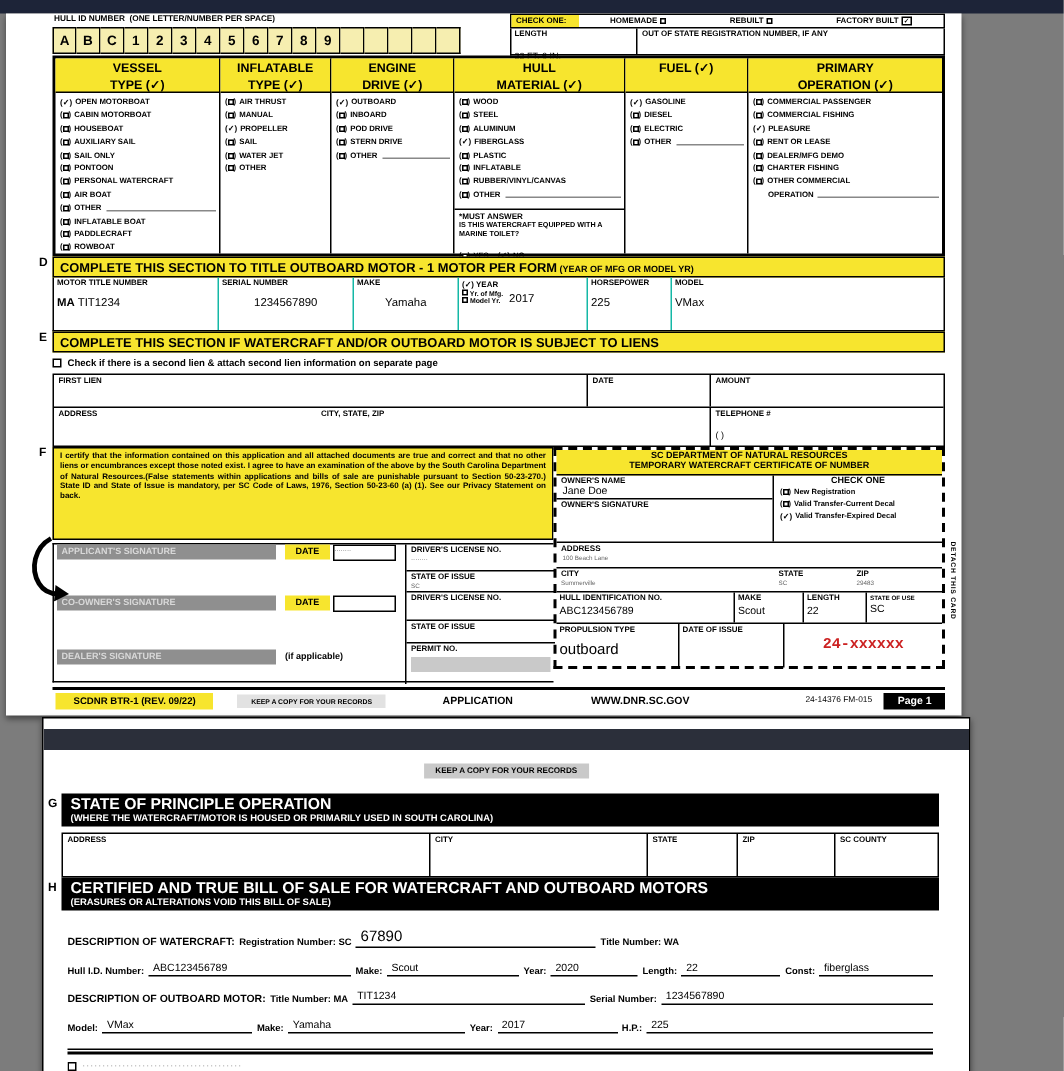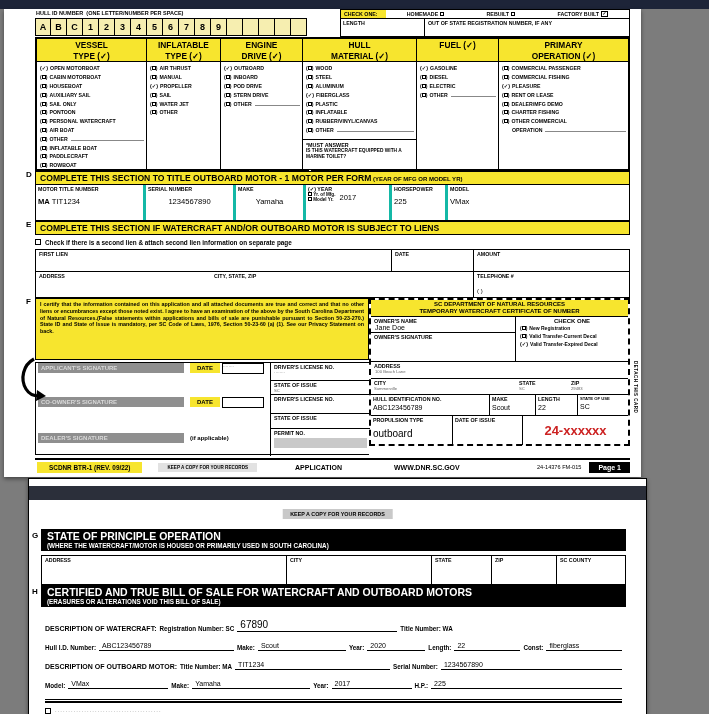--- a/index.html
+++ b/index.html
@@ -45,21 +45,21 @@
   #toilet { border-top:1.5px solid #000; padding:2px 2px 0 3px; height:30px; }
   #toilet .must { font-size:5.4px; font-weight:bold; }
   #toilet .q { font-size:4.8px; font-weight:bold; line-height:5.5px; width:100px; }
   #toilet .cbi { display:inline-flex; margin-right:6px; }
 
   
   .yhead { position:absolute; left:31px; width:595px; height:14px; background:#f7e52e; border:1.5px solid #000;
            font-size:8.6px; font-weight:bold; padding:1px 0 0 4px; white-space:nowrap; }
   .yhead .note { font-size:6px; }
   #dtable { position:absolute; left:31px; top:176px; width:595px; height:36px; border:1.5px solid #000; border-top:none; display:flex; }
-  #dtable .dc { border-right:3px solid #14b8a6; padding:1px 2px; }
+  #dtable .dc { border-right:1px solid #14b8a6; padding:1px 2px; }
   #dtable .dc:last-child { border-right:none; }
   .dval { font-size:7.6px; font-weight:normal; margin-top:5px; display:block; }
   #liencheck { position:absolute; left:31px; top:227px; height:12px; display:flex; align-items:center; gap:4px;
                font-size:6.4px; font-weight:bold; }
   #liencheck .bigsq { width:6px; height:6px; border:1.5px solid #000; }
   #ltable { position:absolute; left:31px; top:240px; width:595px; height:49px; border:1.5px solid #000; }
   #ltable .lr { display:flex; height:22px; border-bottom:1px solid #000; }
   #ltable .lr:last-child { height:26px; border-bottom:none; }
   #ltable .lcell { border-right:1px solid #000; padding:1px 3px; }
   #ltable .lcell:last-child { border-right:none; }
@@ -80,21 +80,21 @@
   .cright .cbi { font-size:5px; height:8px; padding-left:4px; }
   .crowA { border-top:1px solid #000; height:17px; }
   .crowC { border-top:1px solid #000; height:16px; display:flex; }
   .crowC > div { padding:1px 0 0 3px; }
   .crowH { border-top:1.5px solid #000; height:21px; display:flex; }
   .crowH > div, .crowP > div { border-right:1px solid #000; padding:1px 2px; }
   .crowH > div:last-child, .crowP > div:last-child { border-right:none; }
   .crowP { border-top:1px solid #000; height:30px; display:flex; }
   .tv { font-size:4.2px; color:#666; font-weight:normal; display:block; }
   .hval { font-size:7px; font-weight:normal; display:block; margin-top:2px; }
-  .decal { flex:1; display:flex; align-items:center; justify-content:center; font-weight:bold; font-size:13px; }
+  .decal { flex:1; display:flex; align-items:center; justify-content:center; font-weight:bold; font-size:10px;font-family:Liberation Mono, monospace; }
   .propval { font-size:10px; font-weight:normal; }
 
   #sigblock { position:absolute; left:0; top:64px; width:334px; height:93px; border:1px solid #000; border-right:none; }
   .srow { position:absolute; left:2px; display:flex; align-items:flex-start; }
   .glabel { display:inline-block; width:146px; background:#8f8f8f; color:#d9d9d9; font-size:6px; font-weight:bold; padding:2px 3px; }
   .dlabel { background:#f7e52e; font-size:6px; font-weight:bold; padding:2px 7px; margin-left:6px; }
   .dbox { display:inline-block; width:42px; height:11px; border:1px solid #000; margin-left:2px; background:#fff; overflow:hidden; }
   .ifapp { font-size:6px; font-weight:bold; margin-left:6px; padding-top:2px; }
   #midcol { position:absolute; left:234px; top:0; width:100px; height:93px; border-left:1px solid #000; }
   #midcol .mc { border-bottom:1px solid #000; padding:1px 3px; overflow:hidden; }

